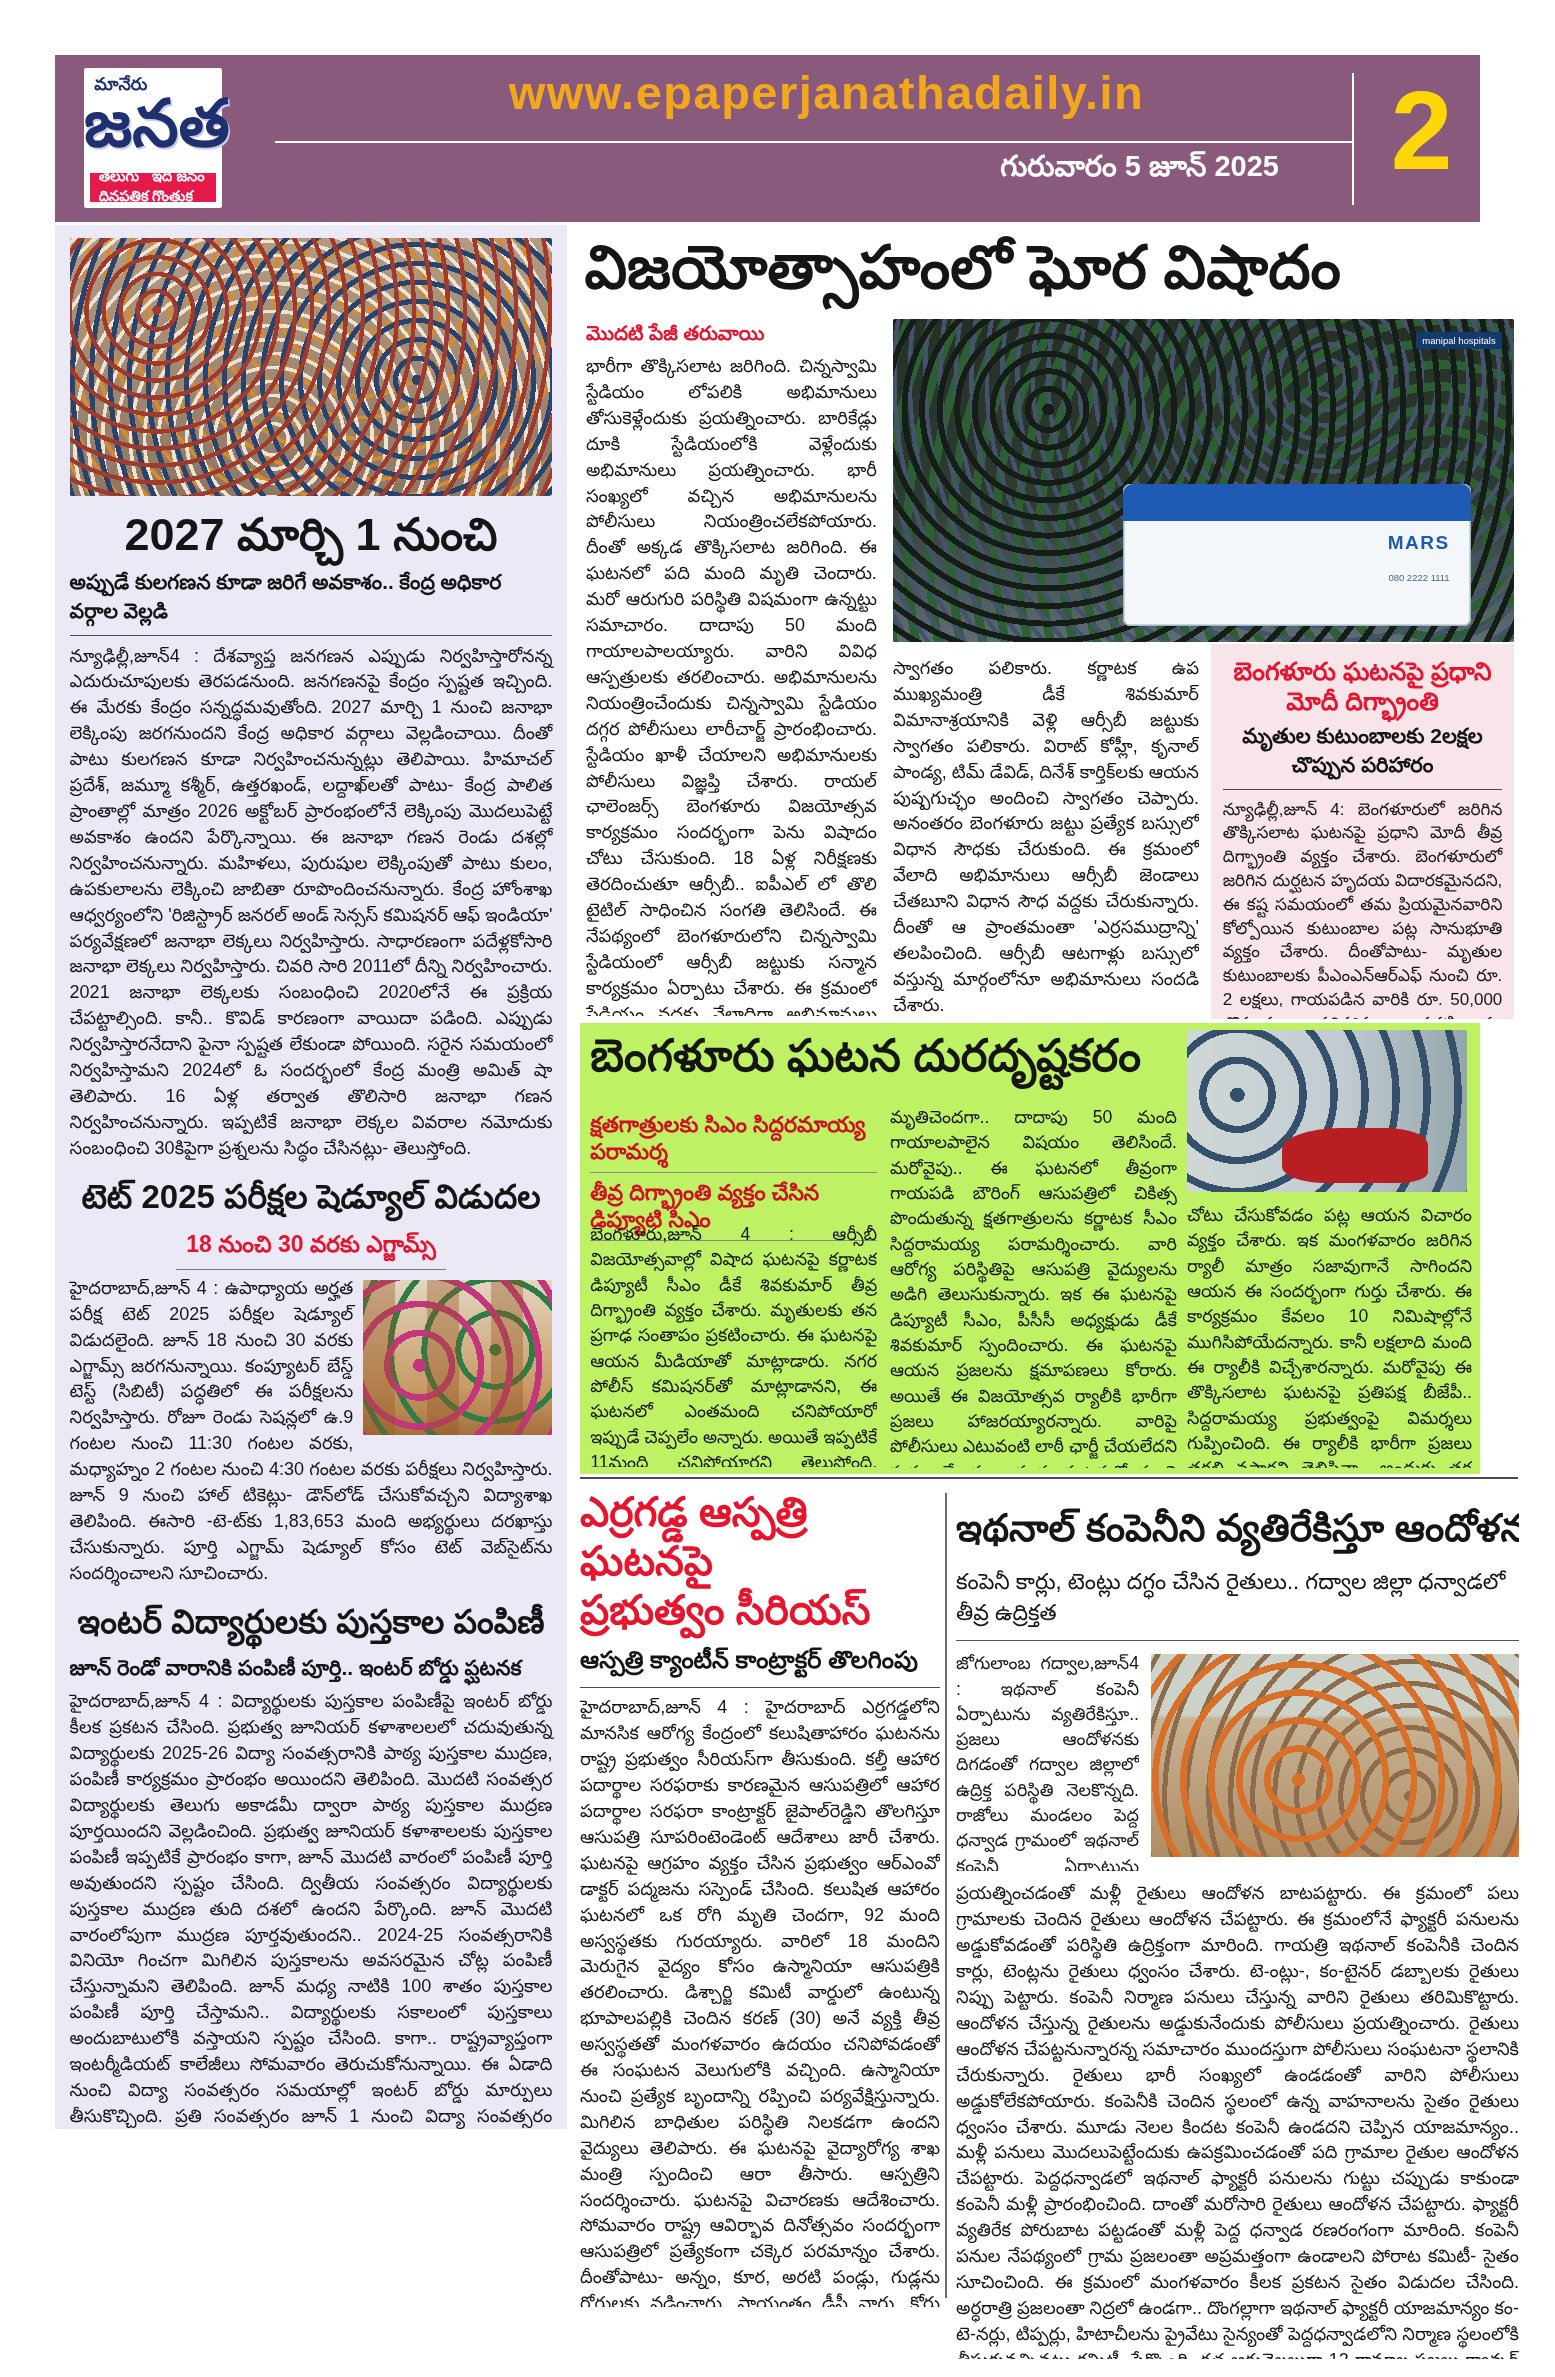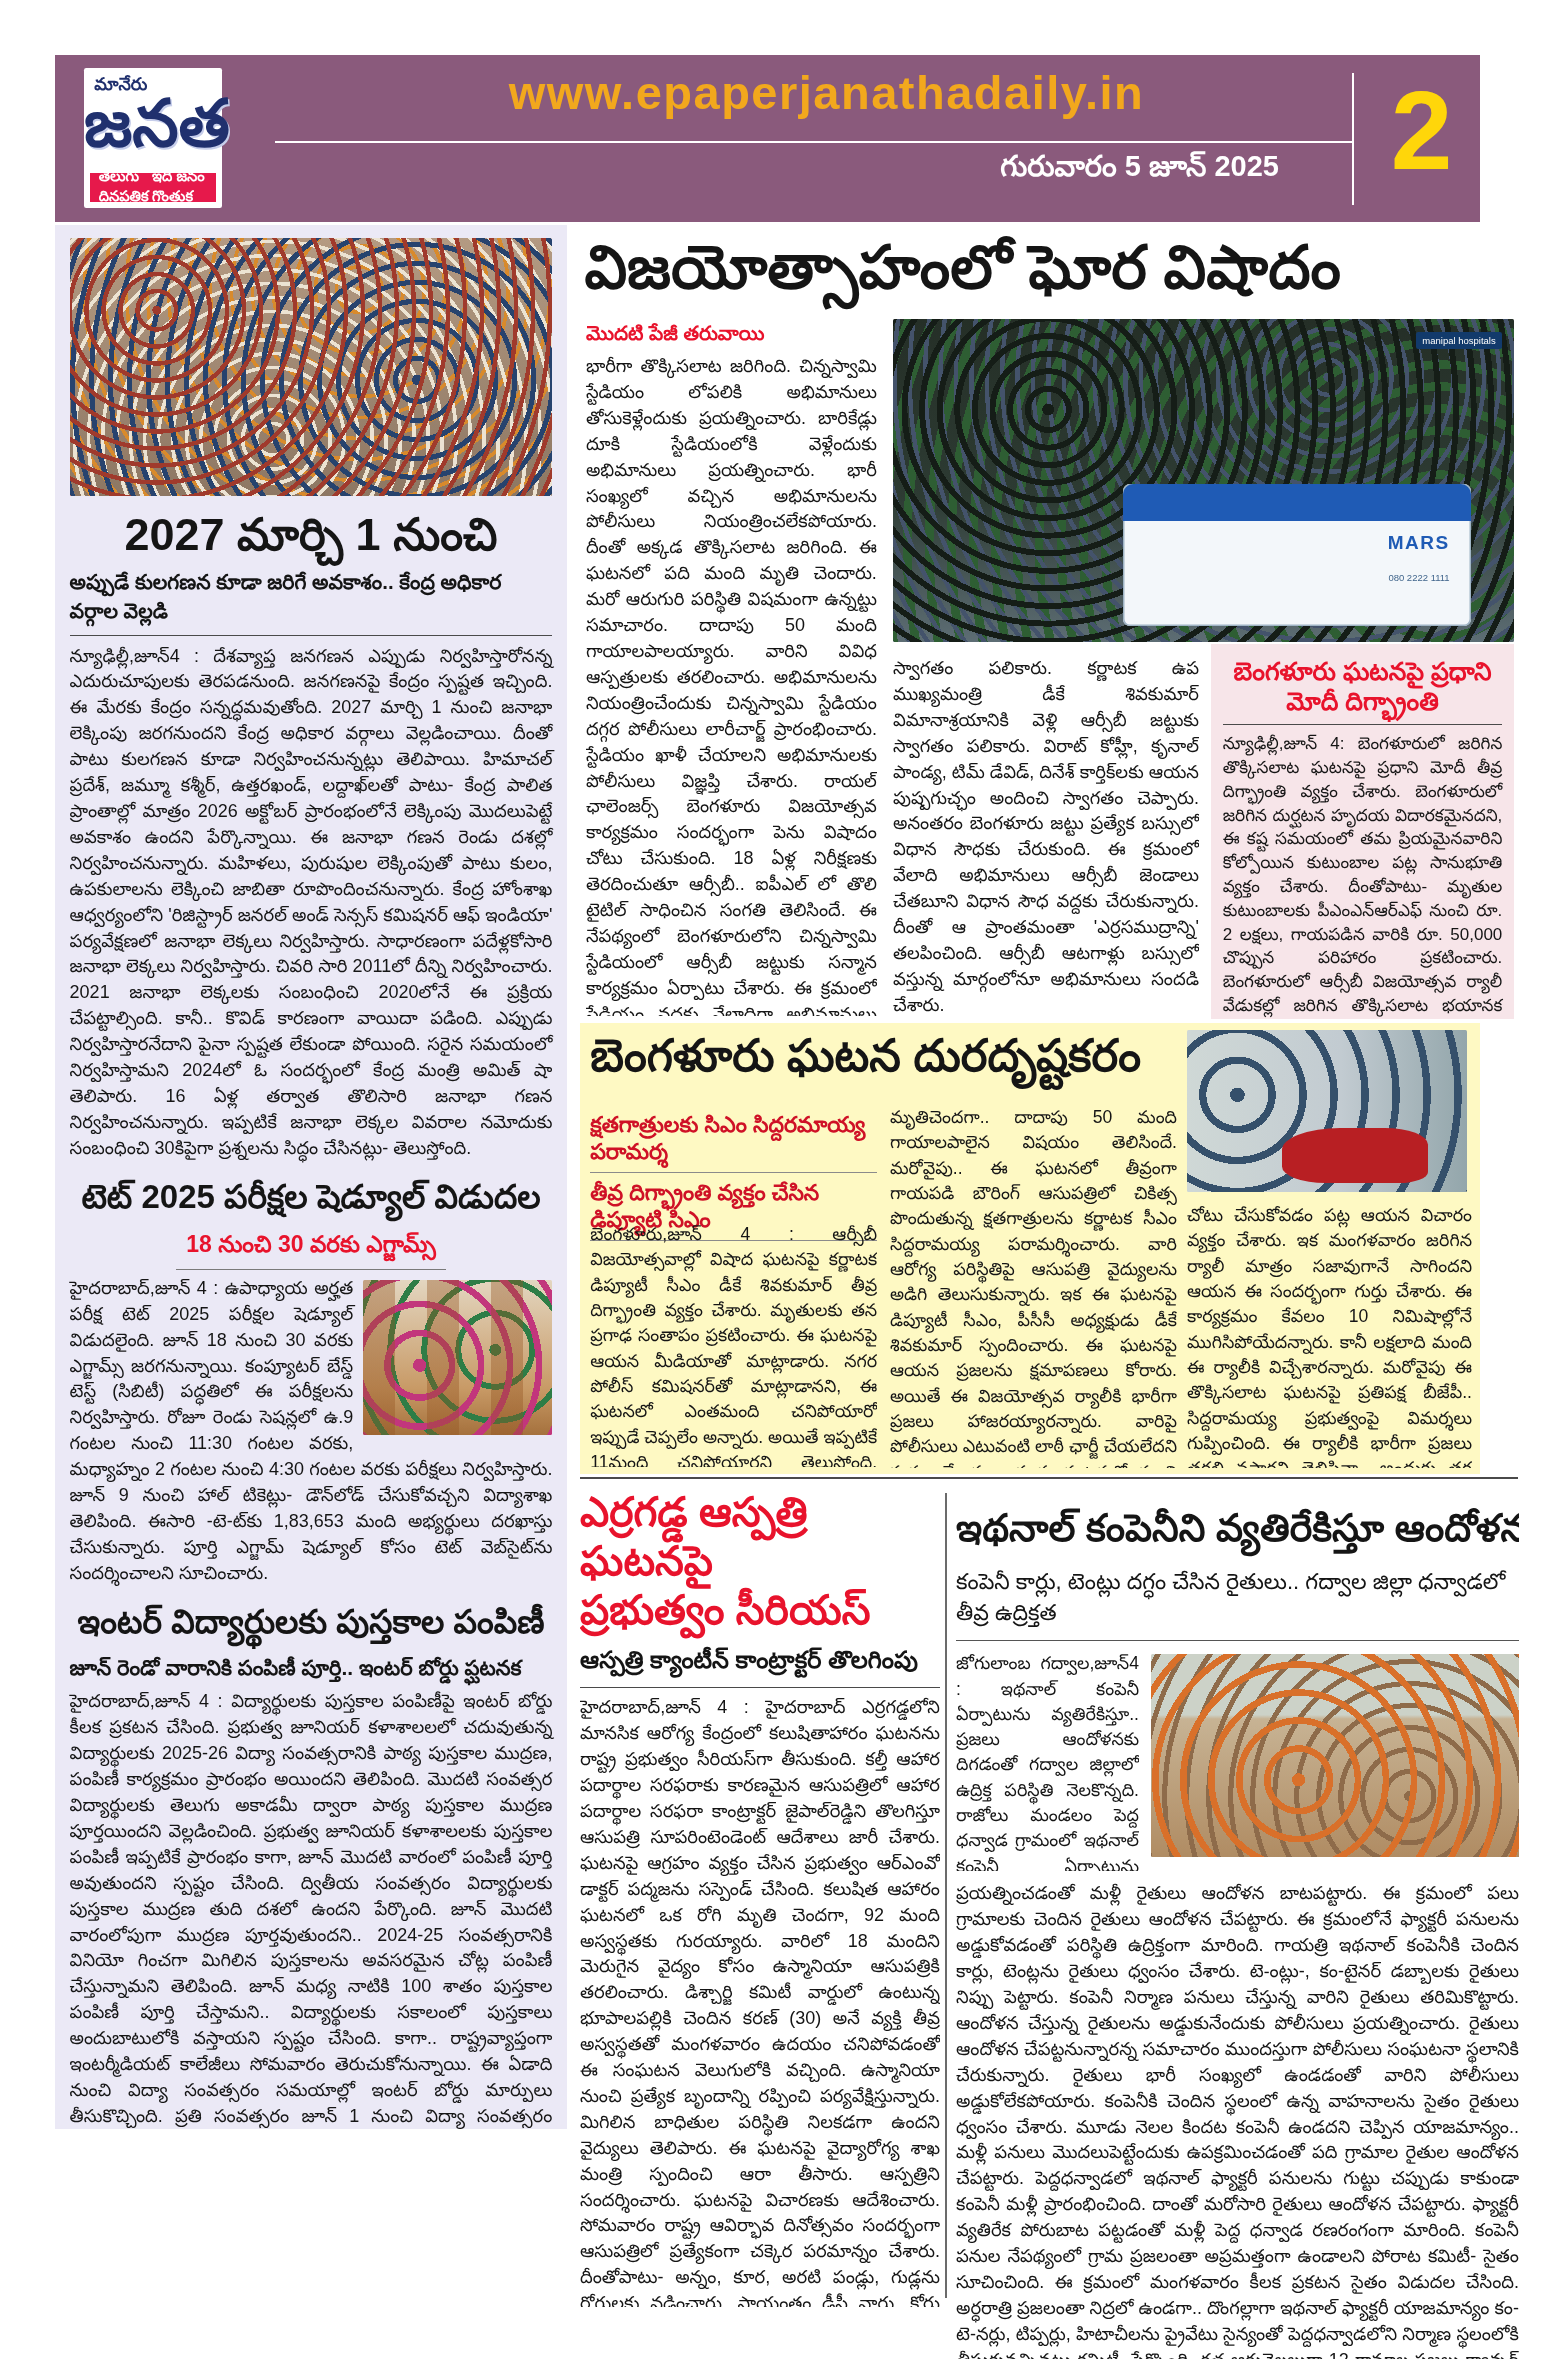--- a/index.html
+++ b/index.html
@@ -75,21 +75,21 @@
   .m-lead{position:absolute;left:5.9px;top:89px;font-size:20px;font-weight:bold;color:#e8132c;}
   .m-c1{position:absolute;left:5.9px;top:121px;width:291px;height:662px;overflow:hidden;}
   .m-photo{position:absolute;left:313px;top:86px;width:621px;height:323px;}
   .m-c2{position:absolute;left:313px;top:423px;width:306px;height:361px;overflow:hidden;}
   .pinkbox{position:absolute;left:631px;top:411px;width:303px;height:375px;background:#f7e5e9;
            padding:11.7px;box-sizing:border-box;overflow:hidden;}
   .pb-head{color:#e8132c;font-size:25px;font-weight:bold;text-align:center;line-height:1.22;}
   .pb-sub{font-size:21px;font-weight:bold;text-align:center;margin-top:7.3px;}
   .pb-body{font-size:17px;line-height:1.4;text-align:justify;margin-top:4.4px;}
   
-  .unf{position:absolute;left:580px;top:1023px;width:900px;height:451px;background:#fef9c3;}
+  .unf{position:absolute;left:580px;top:1023px;width:900px;height:451px;background:#bef264;}
   .u-head{position:absolute;left:10.2px;top:7.3px;width:871px;font-size:45px;font-weight:bold;
           white-space:nowrap;overflow:hidden;}
   .u-subwrap{position:absolute;left:10.2px;top:82px;width:287px;}
   .u-sub{color:#cf1126;font-size:22px;font-weight:bold;line-height:1.25;padding:5.9px 0;border-bottom:1.5px solid #8b8b8b;}
   .u-c1{position:absolute;left:10.2px;top:199px;width:287px;height:245px;overflow:hidden;}
   .u-c2{position:absolute;left:310px;top:82px;width:287px;height:363px;overflow:hidden;}
   .u-photo{position:absolute;left:607px;top:7.3px;width:280px;height:162px;}
   .u-c3{position:absolute;left:607px;top:180px;width:285px;height:265px;overflow:hidden;}
   
   .div-h{position:absolute;left:580px;top:1477px;width:938px;height:1.5px;background:#4a4a4a;}
@@ -157,20 +157,21 @@
       <div class="amb-van">
         <div class="amb-stripe"></div>
         <span class="amb-brand">MARS</span>
         <span class="amb-phone">080 2222 1111</span>
       </div>
     </div>
     <div class="m-c2 jbody">స్వాగతం పలికారు. కర్ణాటక ఉప ముఖ్యమంత్రి డీకే శివకుమార్ విమానాశ్రయానికి వెళ్లి ఆర్సీబీ జట్టుకు స్వాగతం పలికారు. విరాట్ కోహ్లీ, కృనాల్ పాండ్య, టిమ్ డేవిడ్, దినేశ్ కార్తిక్‌లకు ఆయన పుష్పగుచ్ఛం అందించి స్వాగతం చెప్పారు. అనంతరం బెంగళూరు జట్టు ప్రత్యేక బస్సులో విధాన సౌధకు చేరుకుంది. ఈ క్రమంలో వేలాది అభిమానులు ఆర్సీబీ జెండాలు చేతబూని విధాన సౌధ వద్దకు చేరుకున్నారు. దీంతో ఆ ప్రాంతమంతా 'ఎర్రసముద్రాన్ని' తలపించింది. ఆర్సీబీ ఆటగాళ్లు బస్సులో వస్తున్న మార్గంలోనూ అభిమానులు సందడి చేశారు.</div>
 
     <div class="pinkbox">
       <div class="pb-head">బెంగళూరు ఘటనపై ప్రధాని మోదీ దిగ్భ్రాంతి</div>
+      <div class="pb-sub">మృతుల కుటుంబాలకు 2లక్షల చొప్పున పరిహారం</div>
       <hr class="thin">
       <div class="pb-body">న్యూఢిల్లీ,జూన్ 4: బెంగళూరులో జరిగిన తొక్కిసలాట ఘటనపై ప్రధాని మోదీ తీవ్ర దిగ్భ్రాంతి వ్యక్తం చేశారు. బెంగళూరులో జరిగిన దుర్ఘటన హృదయ విదారకమైనదని, ఈ కష్ట సమయంలో తమ ప్రియమైనవారిని కోల్పోయిన కుటుంబాల పట్ల సానుభూతి వ్యక్తం చేశారు. దీంతోపాటు- మృతుల కుటుంబాలకు పీఎంఎన్ఆర్ఎఫ్ నుంచి రూ. 2 లక్షలు, గాయపడిన వారికి రూ. 50,000 చొప్పున పరిహారం ప్రకటించారు. బెంగళూరులో ఆర్సీబీ విజయోత్సవ ర్యాలీ వేడుకల్లో జరిగిన తొక్కిసలాట భయానక దృశ్యాల్ని మిగిల్చింది. ఈ ఘటనలో ఇప్పటివరకు 11 మంది మరణించారు. ఈ విషాదకర ఘటనపై కర్ణాటక ముఖ్యమంత్రి సిద్ధరామయ్య కూడా స్పందించారు. ఈ వేడుకలకు మేము ఊహించలేని విధంగా జనాలు వచ్చారని సీఎం అన్నారు. స్టేడియం సామర్థ్యం 35,000 మంది కాగా, అనూహ్యంగా రెండు నుంచి మూడు లక్షల మంది హాజరయ్యారని వెల్లడించారు.</div>
     </div>
   </section>
 
   <section class="unf">
     <div class="u-head">బెంగళూరు ఘటన దురదృష్టకరం</div>
     <div class="u-subwrap">
       <div class="u-sub">క్షతగాత్రులకు సిఎం సిద్దరమాయ్య పరామర్శ</div>
       <div class="u-sub">తీవ్ర దిగ్భ్రాంతి వ్యక్తం చేసిన డిప్యూటి సిఎం</div>

